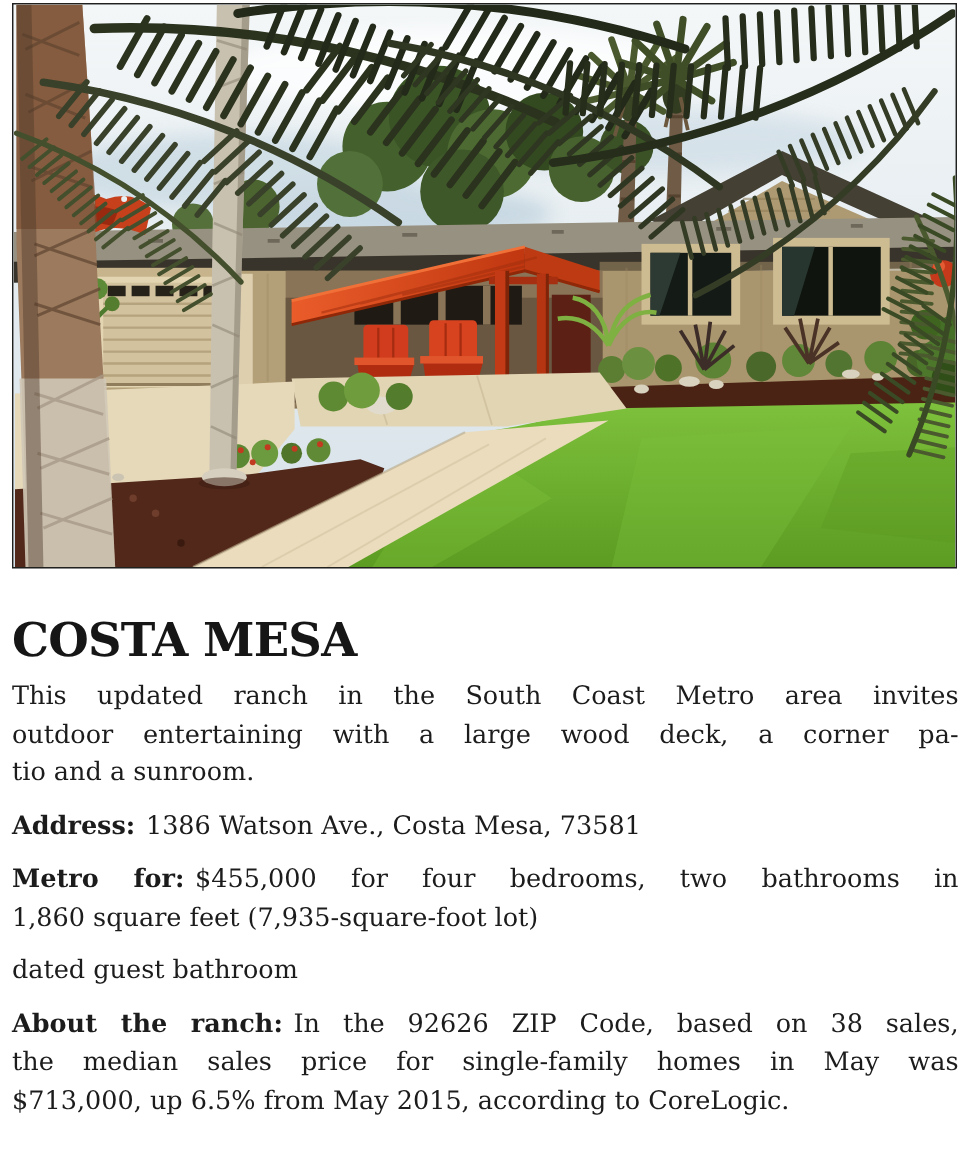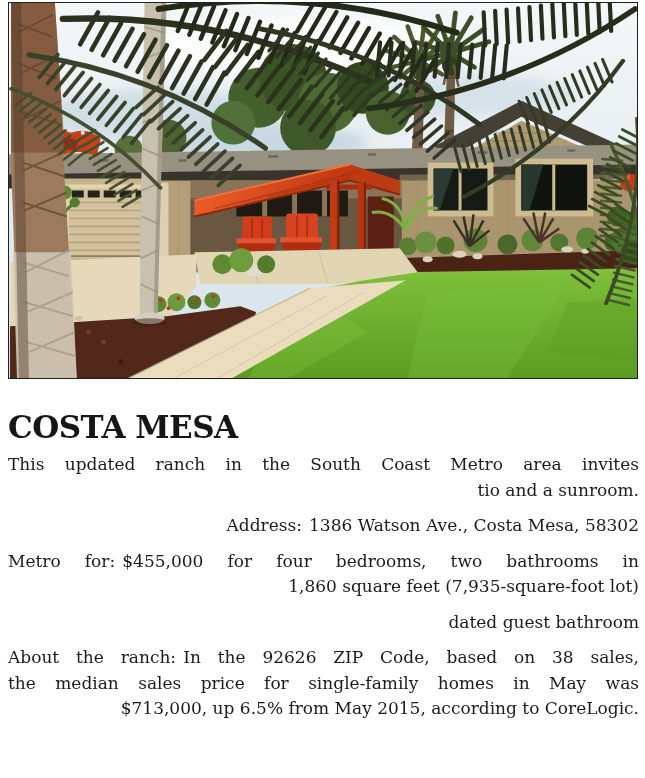--- a/index.html
+++ b/index.html
@@ -6,23 +6,23 @@
   html,body{margin:0;padding:0;background:#ffffff;}
   body{width:645px;height:778px;overflow:hidden;font-family:"DejaVu Serif","Liberation Serif",serif;}
   .page{position:relative;width:645px;height:778px;background:var(--background,#fff);}
   .photo-frame{position:absolute;left:8px;top:2px;width:630px;height:377px;margin:0;
     border:1px solid #20201e;box-sizing:border-box;overflow:hidden;background:#e8eef2;}
   .photo-frame svg{display:block;width:100%;height:100%;}
   .article{position:absolute;left:8px;top:409px;width:631px;color:var(--text_black,#1c1c1c);}
   .headline{font-size:31px;line-height:36px;font-weight:bold;margin:0 0 7px 0;
     letter-spacing:-0.5px;color:#161616;}
   .para{margin:0 0 10px 0;font-size:17px;line-height:25.5px;}
-  .ln{display:block;white-space:nowrap;text-align:right;}
+  .ln{display:block;white-space:nowrap;}
   .j{text-align:justify;text-align-last:justify;}
-  .lbl{font-weight:normal;margin-right:.42em;}
+  .lbl{font-weight:bold;margin-right:.42em;}
   
   .fr{fill:none;stroke-linecap:round;}
   .spine{stroke-width:3;}
   .comb{stroke-width:2.2;}
   .burst{stroke-width:3;fill:none;stroke-linecap:round;}
 </style>
 </head>
 <body>
 
 <div class="page">
@@ -310,25 +310,26 @@
         <use href="#frond" transform="translate(630,116) rotate(98) scale(1.25)" stroke="#3a4a25"></use>
       </g>
     </svg>
   </figure>
 
   <article class="article">
     <h1 class="headline">COSTA MESA</h1>
 
     <p class="para">
       <span class="ln j">This updated ranch in the South Coast Metro area invites</span>
+      <span class="ln j">outdoor entertaining with a large wood deck, a corner pa-</span>
       <span class="ln">tio and a sunroom.</span>
     </p>
 
     <p class="para">
-      <span class="ln"><b class="lbl">Address:</b><span>1386 Watson Ave., Costa Mesa, 58302</span></span>
+      <span class="ln"><b class="lbl">Address:</b><span>1386 Watson Ave., Costa Mesa, 73581</span></span>
     </p>
 
     <p class="para">
       <span class="ln j"><b class="lbl">Metro for:</b><span>$455,000 for four bedrooms, two bathrooms in</span></span>
       <span class="ln">1,860 square feet (7,935-square-foot lot)</span>
     </p>
 
     <p class="para">
       <span class="ln">dated guest bathroom</span>
     </p>

